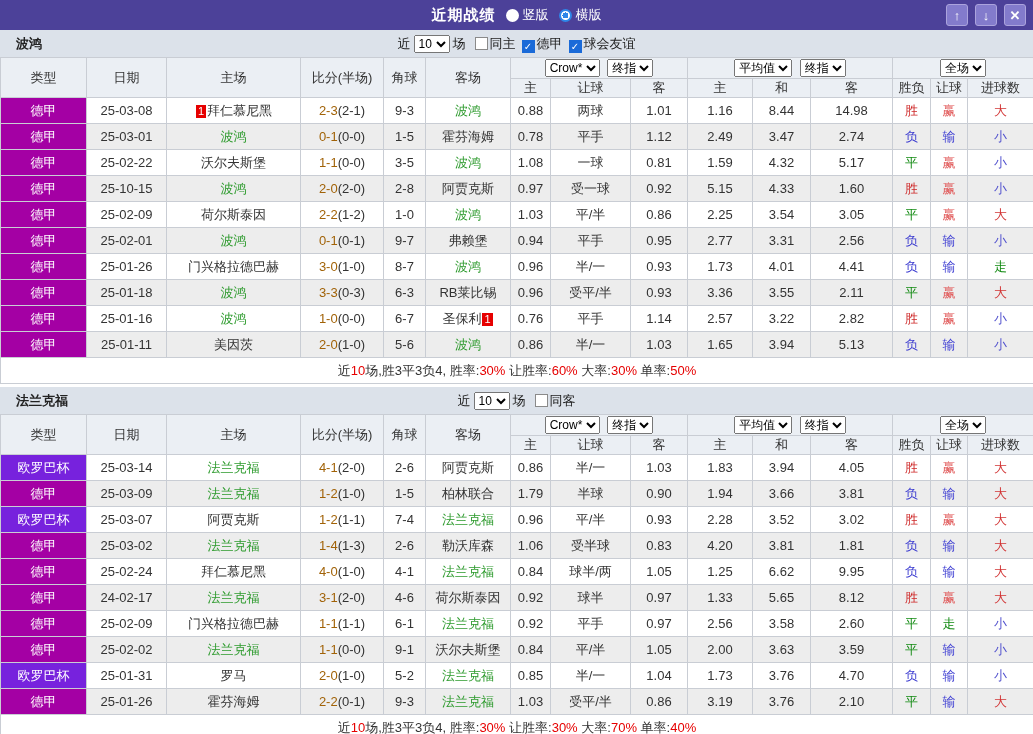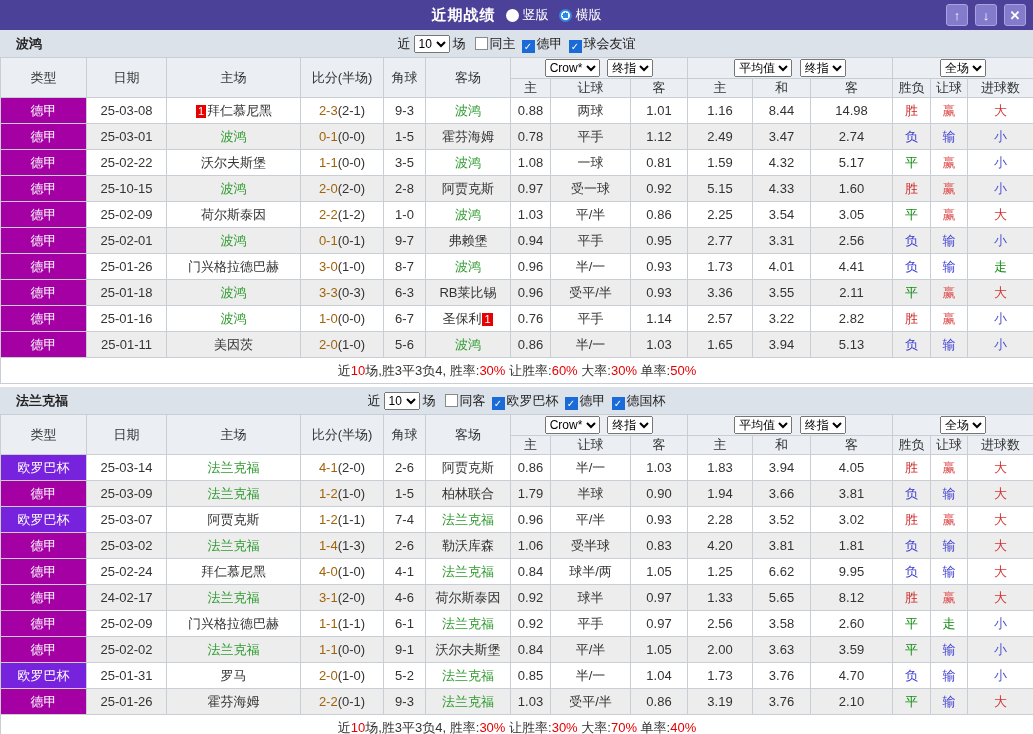--- a/index.html
+++ b/index.html
@@ -317,21 +317,20 @@
 
   <section class="block block2">
     <div class="filterbar">
       <span class="teamname">法兰克福</span>
       <span class="filters">
         <span>近</span>
         <select class="count-select"><option>10</option></select>
         <span>场</span>
         <span class="cb"></span>
         <span>同客</span>
-        <span class="leagues"><span class="cb on">✓</span><span>欧罗巴杯</span><span class="cb on">✓</span><span>德甲</span><span class="cb on">✓</span><span>德国杯</span></span>
       </span>
     </div>
     <table class="tbl">
       <colgroup>
         <col style="width:86px">
             <col style="width:80px">
             <col style="width:134px">
         <col style="width:83px">
             <col style="width:42px">
             <col style="width:85px">

